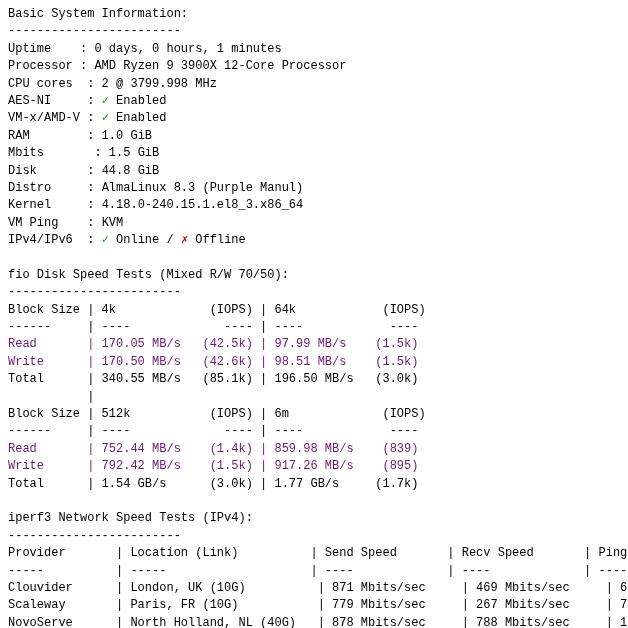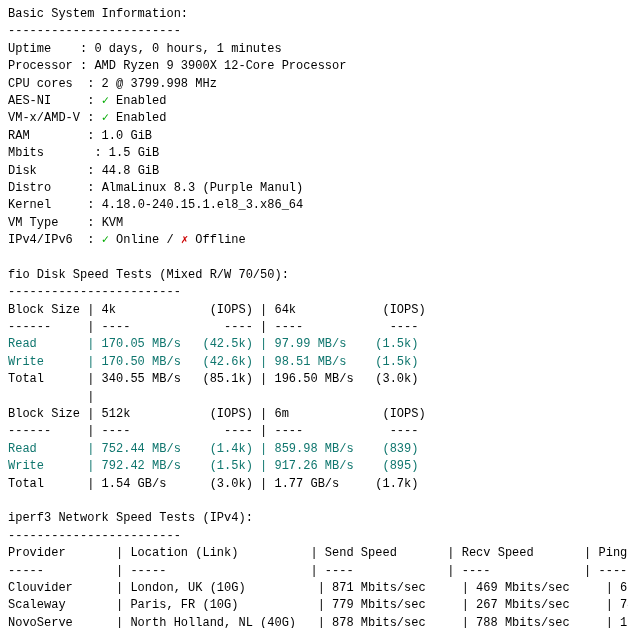--- a/index.html
+++ b/index.html
@@ -20,38 +20,38 @@
     }
     .cross-red {
       color: #cc0000;
     }
     pre {
       font-family: 'Courier New', Courier, monospace;
       font-size: 12px;
       white-space: pre;
       line-height: 1.45;
     }
-    .trite { color: #0f766e; }
+    .trite { color: #701a75; }
   </style>
 </head>
 <body>
 
 <pre><span>Basic System Information</span>:
 <span>------------------------</span>
 <span><span>Uptime</span>    <span>: 0 days, 0 hours, 1 minutes</span>
 </span><span><span>Processor</span> <span>: AMD Ryzen 9 3900X 12-Core Processor</span>
 </span><span><span>CPU cores</span>  <span>: 2 @ 3799.998 MHz</span>
 </span><span>AES-NI     : <span class="check-green">✓</span> <span>Enabled</span>
 </span><span>VM-x/AMD-V : <span class="check-green">✓</span> <span>Enabled</span>
 </span><span><span>RAM</span>        <span>: 1.0 GiB</span>
 </span><span><span>Mbits</span>       <span>: 1.5 GiB</span>
 </span><span><span>Disk</span>       <span>: 44.8 GiB</span>
 </span><span><span>Distro</span>     <span>: AlmaLinux 8.3 (Purple Manul)</span>
 </span><span><span>Kernel</span>     <span>: 4.18.0-240.15.1.el8_3.x86_64</span>
-</span><span><span>VM Type</span>    <span>: KVM</span>
+</span><span><span>VM Ping</span>    <span>: KVM</span>
 </span><span>IPv4/IPv6  : <span class="check-green">✓</span> <span>Online</span> / <span class="cross-red">✗</span> <span>Offline</span>
 </span>
 <span>fio Disk Speed Tests (Mixed R/W 70/50):</span>
 <span>------------------------</span>
 <span>Block Size | 4k             (IOPS) | 64k            (IOPS)</span>
 <span>------     | ----             ---- | ----            ----</span>
 <span class="trite">Read       | 170.05 MB/s   (42.5k) | 97.99 MB/s    (1.5k)</span>
 <span class="trite">Write      | 170.50 MB/s   (42.6k) | 98.51 MB/s    (1.5k)</span>
 <span>Total      | 340.55 MB/s   (85.1k) | 196.50 MB/s   (3.0k)</span>
 <span>           |</span>

